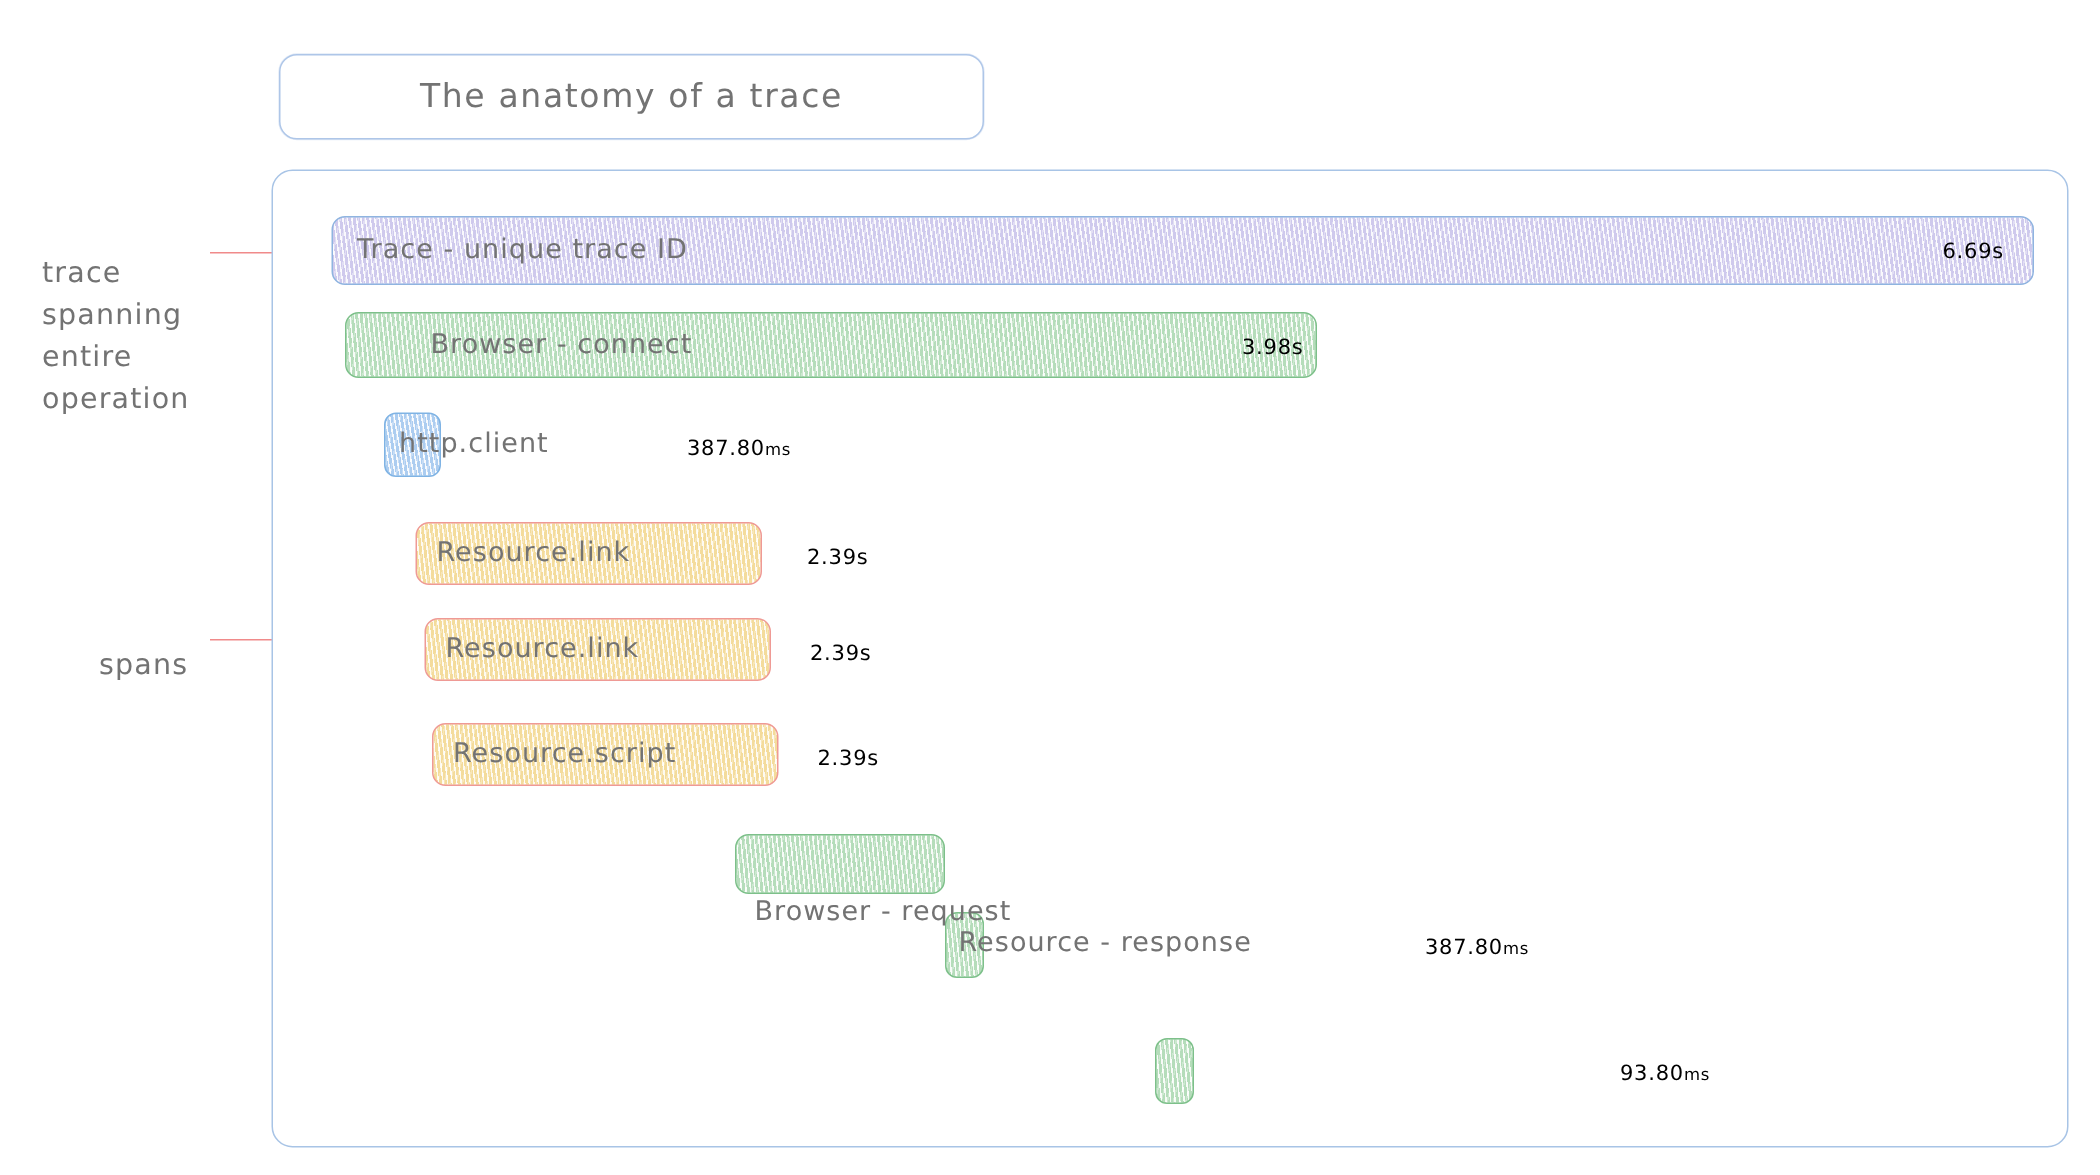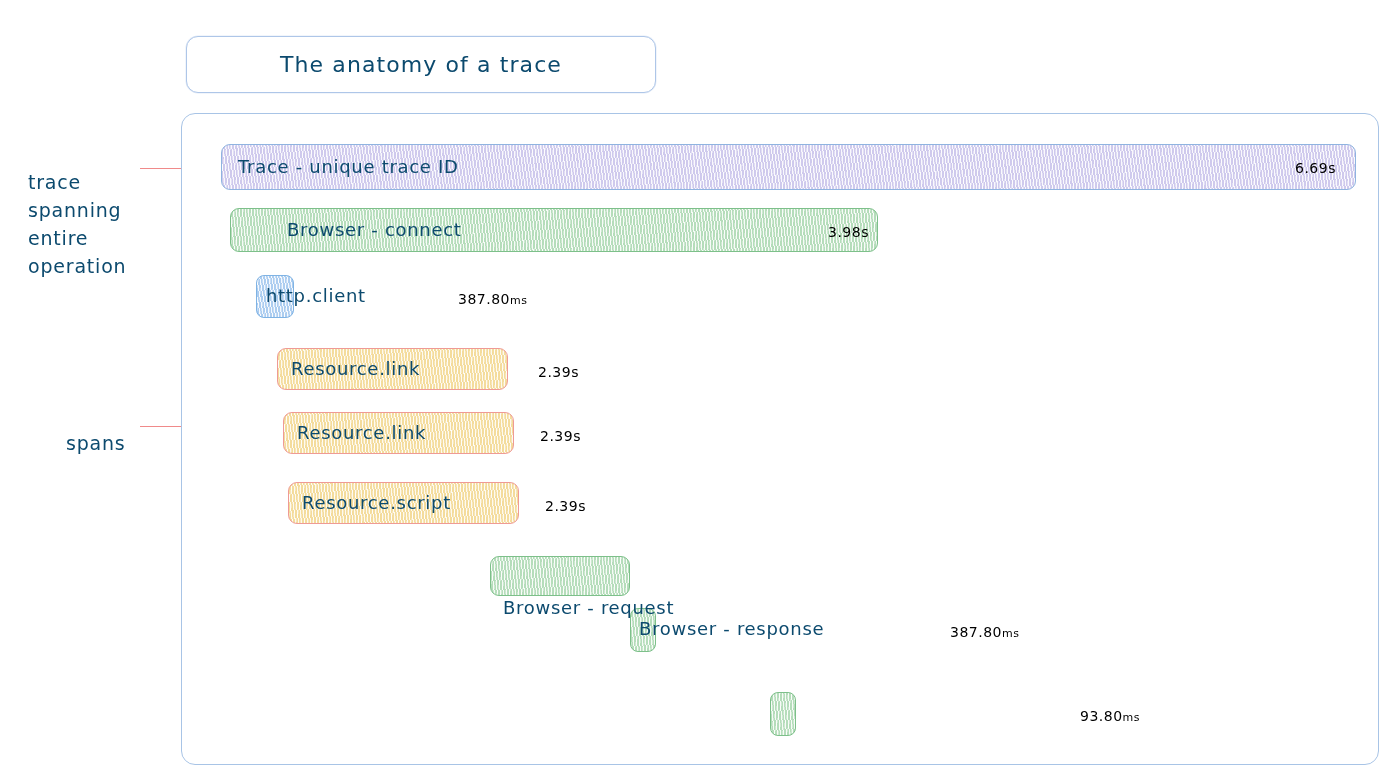--- a/index.html
+++ b/index.html
@@ -7,21 +7,21 @@
     width:1400px;height:783px;position:relative;overflow:hidden;
     font-family:"DejaVu Sans","Liberation Sans",sans-serif;
     color:#1a1a1a;
   }
   .stage{position:absolute;inset:0;}
 
   
   .hand{
     font-family:"DejaVu Sans","Liberation Sans",sans-serif;
     letter-spacing:.6px;
-    color:#0c4a6e;
+    color:#737373;
   }
 
   
   .title-box{
     position:absolute;left:186px;top:36px;width:468px;height:55px;
     border:1.6px solid #aec6e8;border-radius:12px;background:#fff;
     display:flex;align-items:center;justify-content:center;
     box-shadow:0 0 0 .5px rgba(174,198,232,.35);
   }
   .title-box .t{font-size:22px;letter-spacing:1.1px;}
@@ -138,19 +138,19 @@
   <div class="hand dur" style="left:540px;top:428px;">2.39s</div>
 
   <div class="bar tex-yellow" style="left:288px;top:482px;width:231px;height:42px;"></div>
   <div class="hand bar-label" style="left:302px;top:492px;">Resource.script</div>
   <div class="hand dur" style="left:545px;top:498px;">2.39s</div>
 
   <div class="bar tex-green" style="left:490px;top:556px;width:140px;height:40px;"></div>
   <div class="hand bar-label" style="left:503px;top:565px;margin-top:32px;">Browser - request</div>
 
   <div class="bar tex-green" style="left:630px;top:608px;width:26px;height:44px;border-radius:8px;"></div>
-  <div class="hand bar-label" style="left:639px;top:618px;">Browser - response</div>
+  <div class="hand bar-label" style="left:639px;top:618px;">Resource - response</div>
   <div class="hand dur" style="left:950px;top:624px;"><span>387.80</span><small>ms</small></div>
 
   <div class="bar tex-green" style="left:770px;top:692px;width:26px;height:44px;border-radius:8px;"></div>
   <div class="hand dur" style="left:1080px;top:708px;"><span>93.80</span><small>ms</small></div>
 
 </div>
 
 </body></html>

